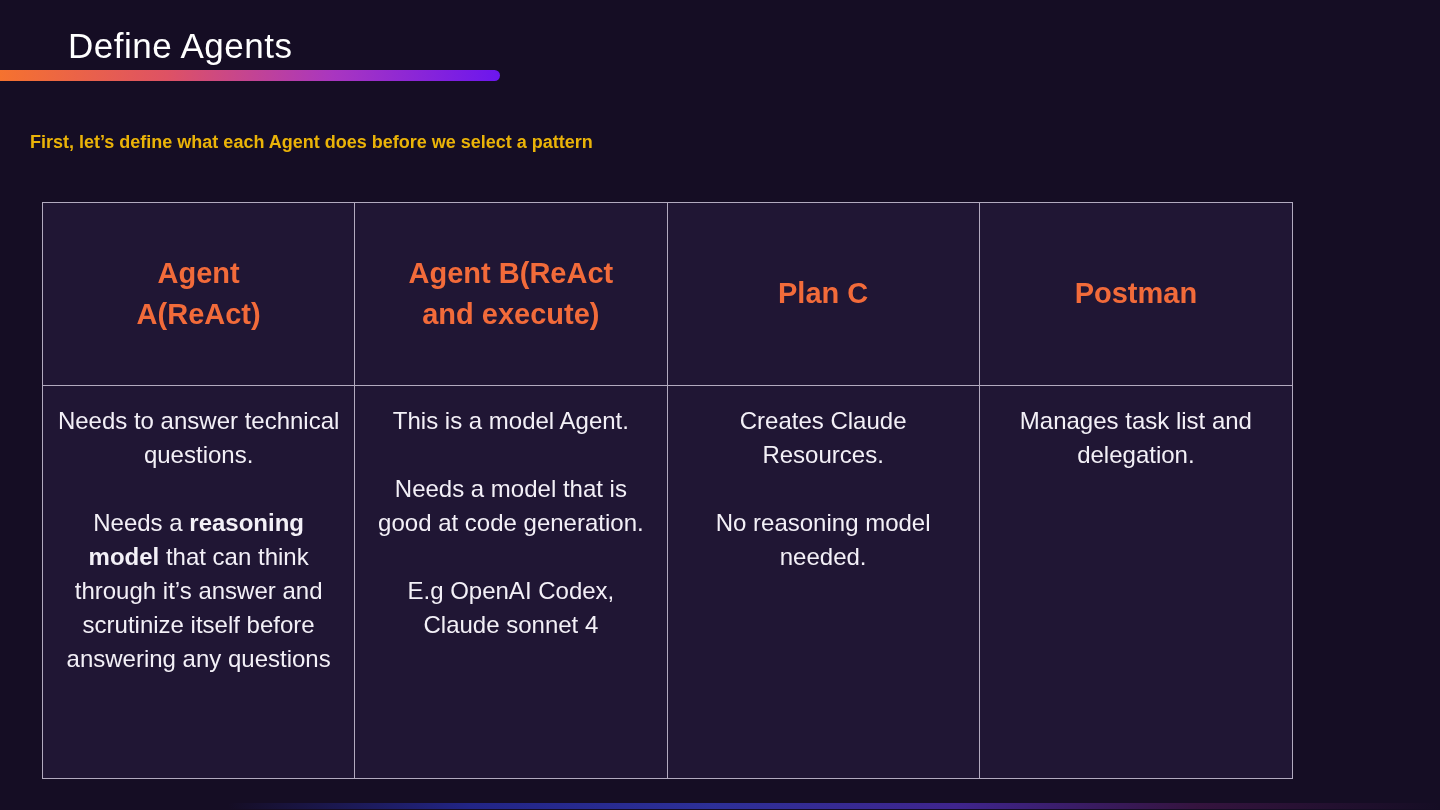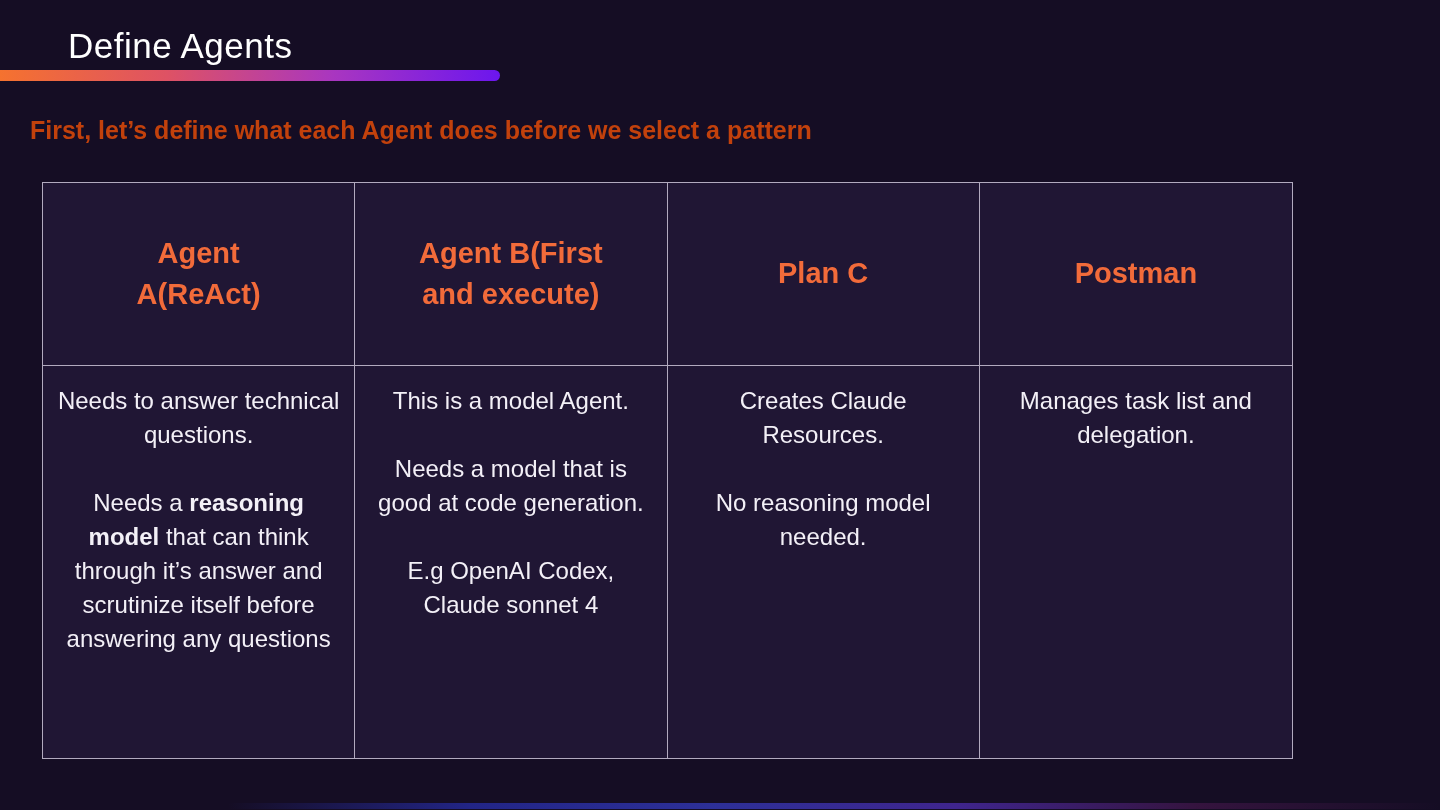--- a/index.html
+++ b/index.html
@@ -17,25 +17,25 @@
     font-size:35px;font-weight:normal;color:#ffffff;
     letter-spacing:0.5px;
   }
   .accent-top{
     position:absolute;left:0;top:70px;
     width:500px;height:11px;
     border-radius:0 6px 6px 0;
     background:linear-gradient(90deg,#F5722F,#DE5264,#A936C0,#6C16EE);
   }
   .subtitle{
-    position:absolute;left:30px;top:116px;
-    font-size:25px;font-weight:bold;color:#c2410c;
+    position:absolute;left:30px;top:132px;
+    font-size:18px;font-weight:bold;color:#eab308;
   }
   .table{
-    position:absolute;left:42px;top:182px;
+    position:absolute;left:42px;top:202px;
     width:1251px;height:577px;
     display:grid;
     grid-template-columns:repeat(4,1fr);
     grid-template-rows:183px 1fr;
     border:1px solid #b2aabf;
     background:#201634;
     box-sizing:border-box;
   }
   .th{
     display:flex;align-items:center;justify-content:center;
@@ -71,21 +71,21 @@
 </head>
 <body style="background: rgb(21, 13, 36);">
 
 <div class="slide">
   <div class="title">Define Agents</div>
   <div class="accent-top" style="background: linear-gradient(90deg, rgb(245, 114, 47), rgb(222, 82, 100), rgb(169, 54, 192), rgb(108, 22, 238));"></div>
   <div class="subtitle">First, let’s define what each Agent does before we select a pattern</div>
   <div class="table">
       <div class="th">Agent
 A(ReAct)</div>
-      <div class="th">Agent B(First
+      <div class="th">Agent B(ReAct
 and execute)</div>
       <div class="th">Plan C</div>
       <div class="th">Postman</div>
       <div class="td">
         <p><span>Needs to answer technical questions.</span></p>
         <p><span>Needs a </span><span class="b">reasoning model</span><span> that can think through it’s answer and scrutinize itself before answering any questions</span></p>
       </div>
       <div class="td">
         <p><span>This is a model Agent.</span></p>
         <p><span>Needs a model that is good at code generation.</span></p>

